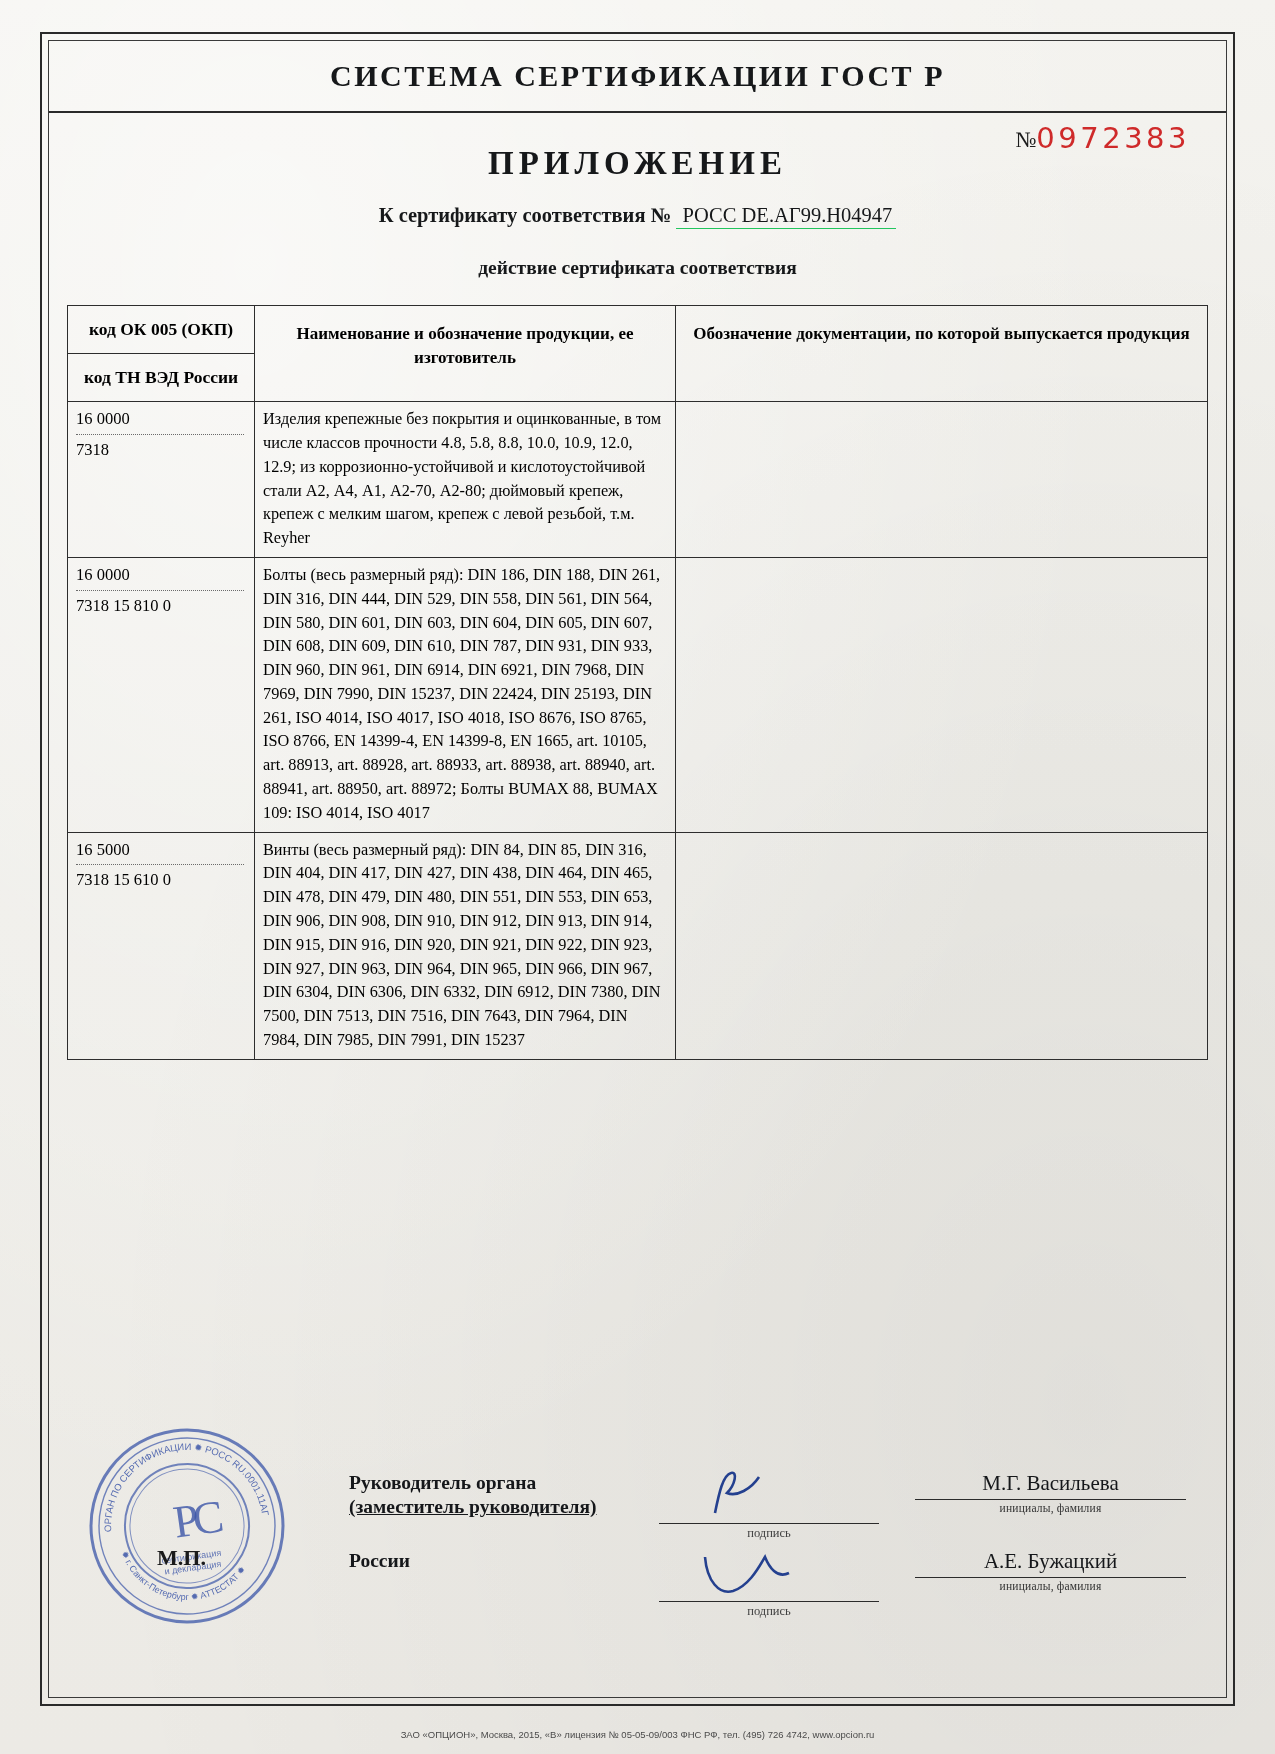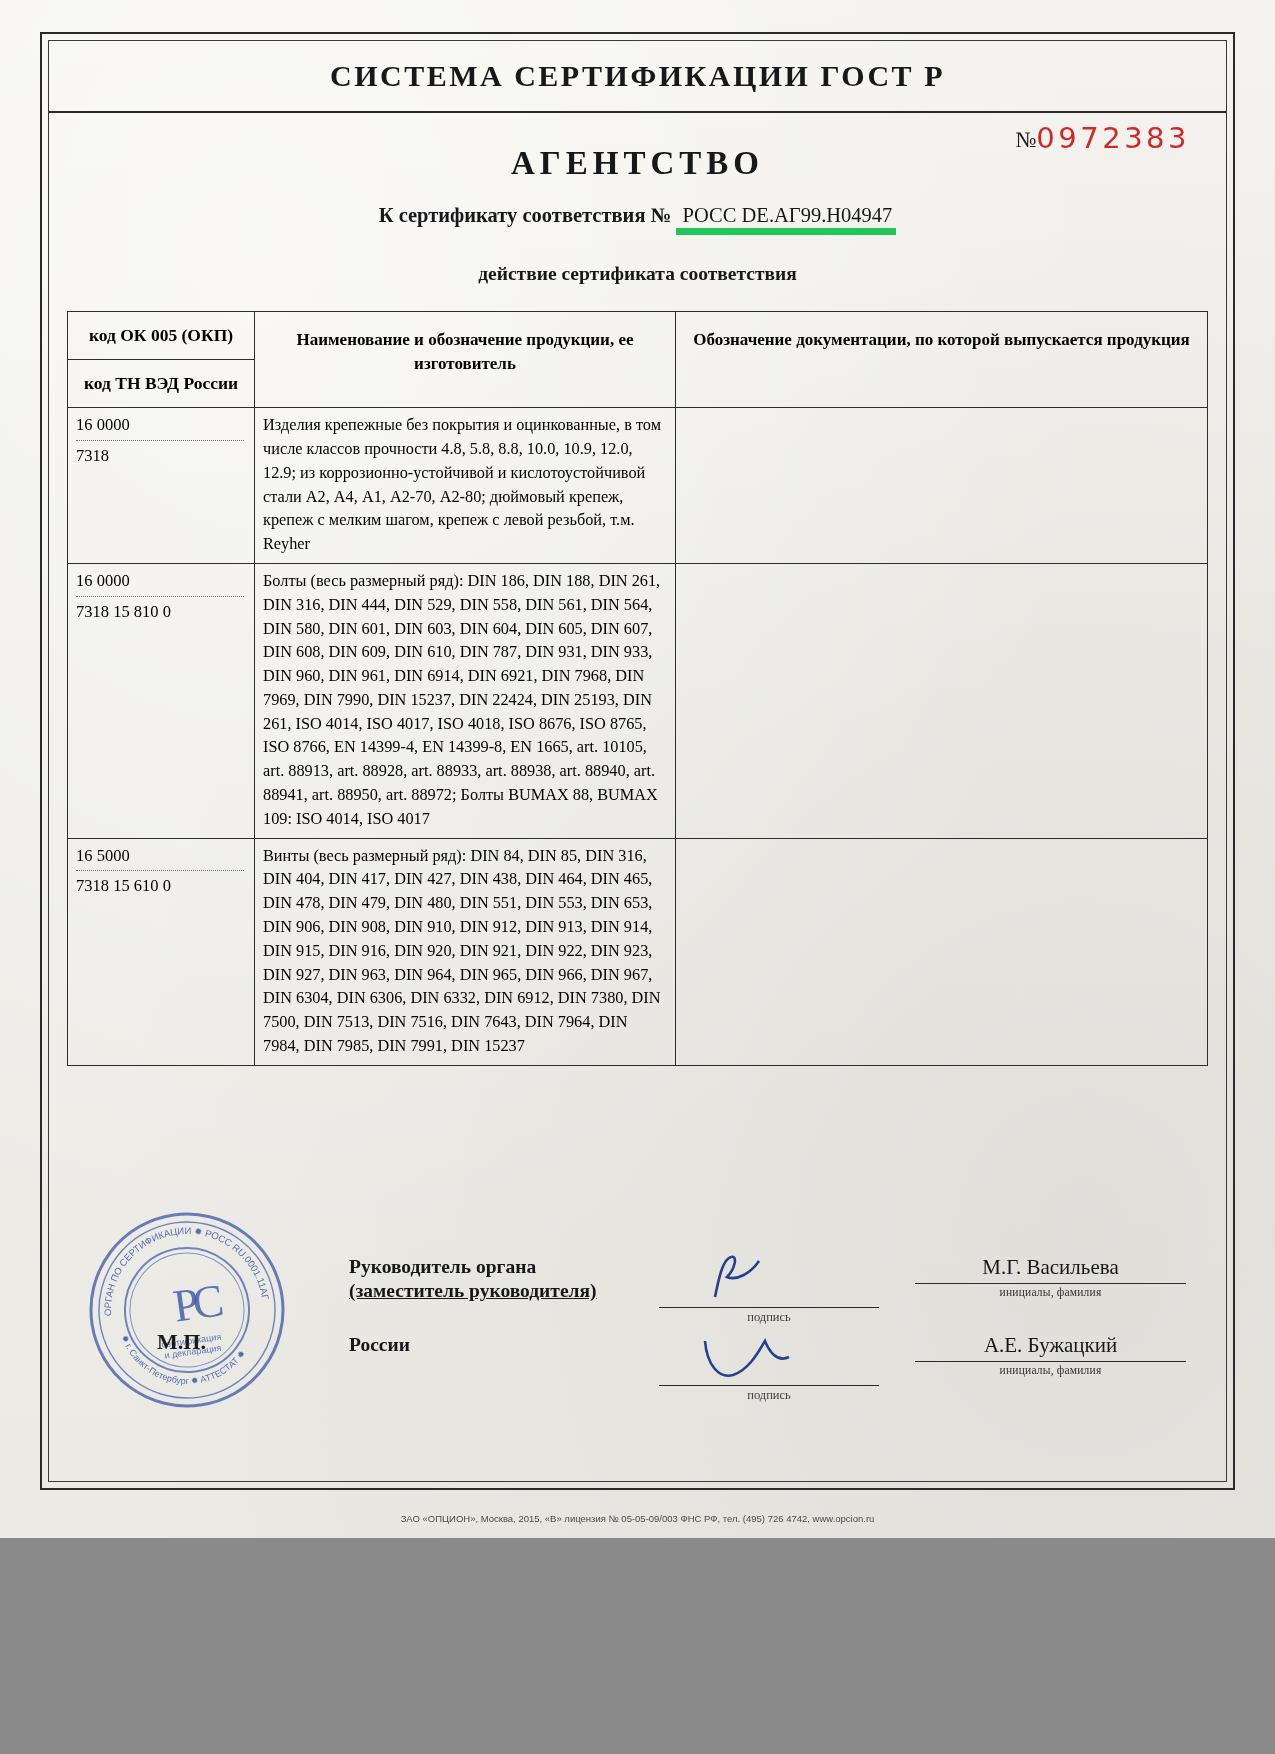--- a/index.html
+++ b/index.html
@@ -6,21 +6,21 @@
     margin: 0;
     padding: 0;
     background: #8a8a8a;
   }
   body {
     font-family: "Liberation Serif", serif;
   }
   .page {
     position: relative;
     width: 1275px;
-    height: 1538px;
+    height: 1754px;
     background: #f1f0ec;
     overflow: hidden;
   }
   .page::before {
     content: "";
     position: absolute;
     inset: 0;
     background:
       radial-gradient(ellipse at 20% 15%, rgba(255,255,255,0.55), rgba(255,255,255,0) 60%),
       radial-gradient(ellipse at 85% 80%, rgba(0,0,0,0.05), rgba(0,0,0,0) 65%),
@@ -86,21 +86,21 @@
   .certline {
     text-align: center;
     font-size: 20.5px;
     font-weight: bold;
     margin-top: 22px;
     color: #16181a;
   }
   .certline .certno {
     font-weight: normal;
     font-size: 20.5px;
-    border-bottom: 7px solid #22c55e;
+    border-bottom: 1px solid #22c55e;
     padding: 0 4px 1px 6px;
     display: inline-block;
   }
   .subtitle {
     text-align: center;
     font-size: 19.5px;
     font-weight: bold;
     margin-top: 26px;
     line-height: 1.35;
     color: #16181a;
@@ -255,21 +255,21 @@
     <div class="inner">
 
       <div class="head">
         <h1>СИСТЕМА СЕРТИФИКАЦИИ ГОСТ Р</h1>
       </div>
 
       <div class="numline">
         <span>№</span><span class="num">0972383</span>
       </div>
 
-      <div class="title">АГЕНТСТВО</div>
+      <div class="title">ПРИЛОЖЕНИЕ</div>
 
       <div class="certline">
         <span>К сертификату соответствия №</span>
         <span class="certno">РОСС DE.АГ99.Н04947</span>
       </div>
 
       <div class="subtitle">
         <div>действие сертификата соответствия</div>
       </div>
 

